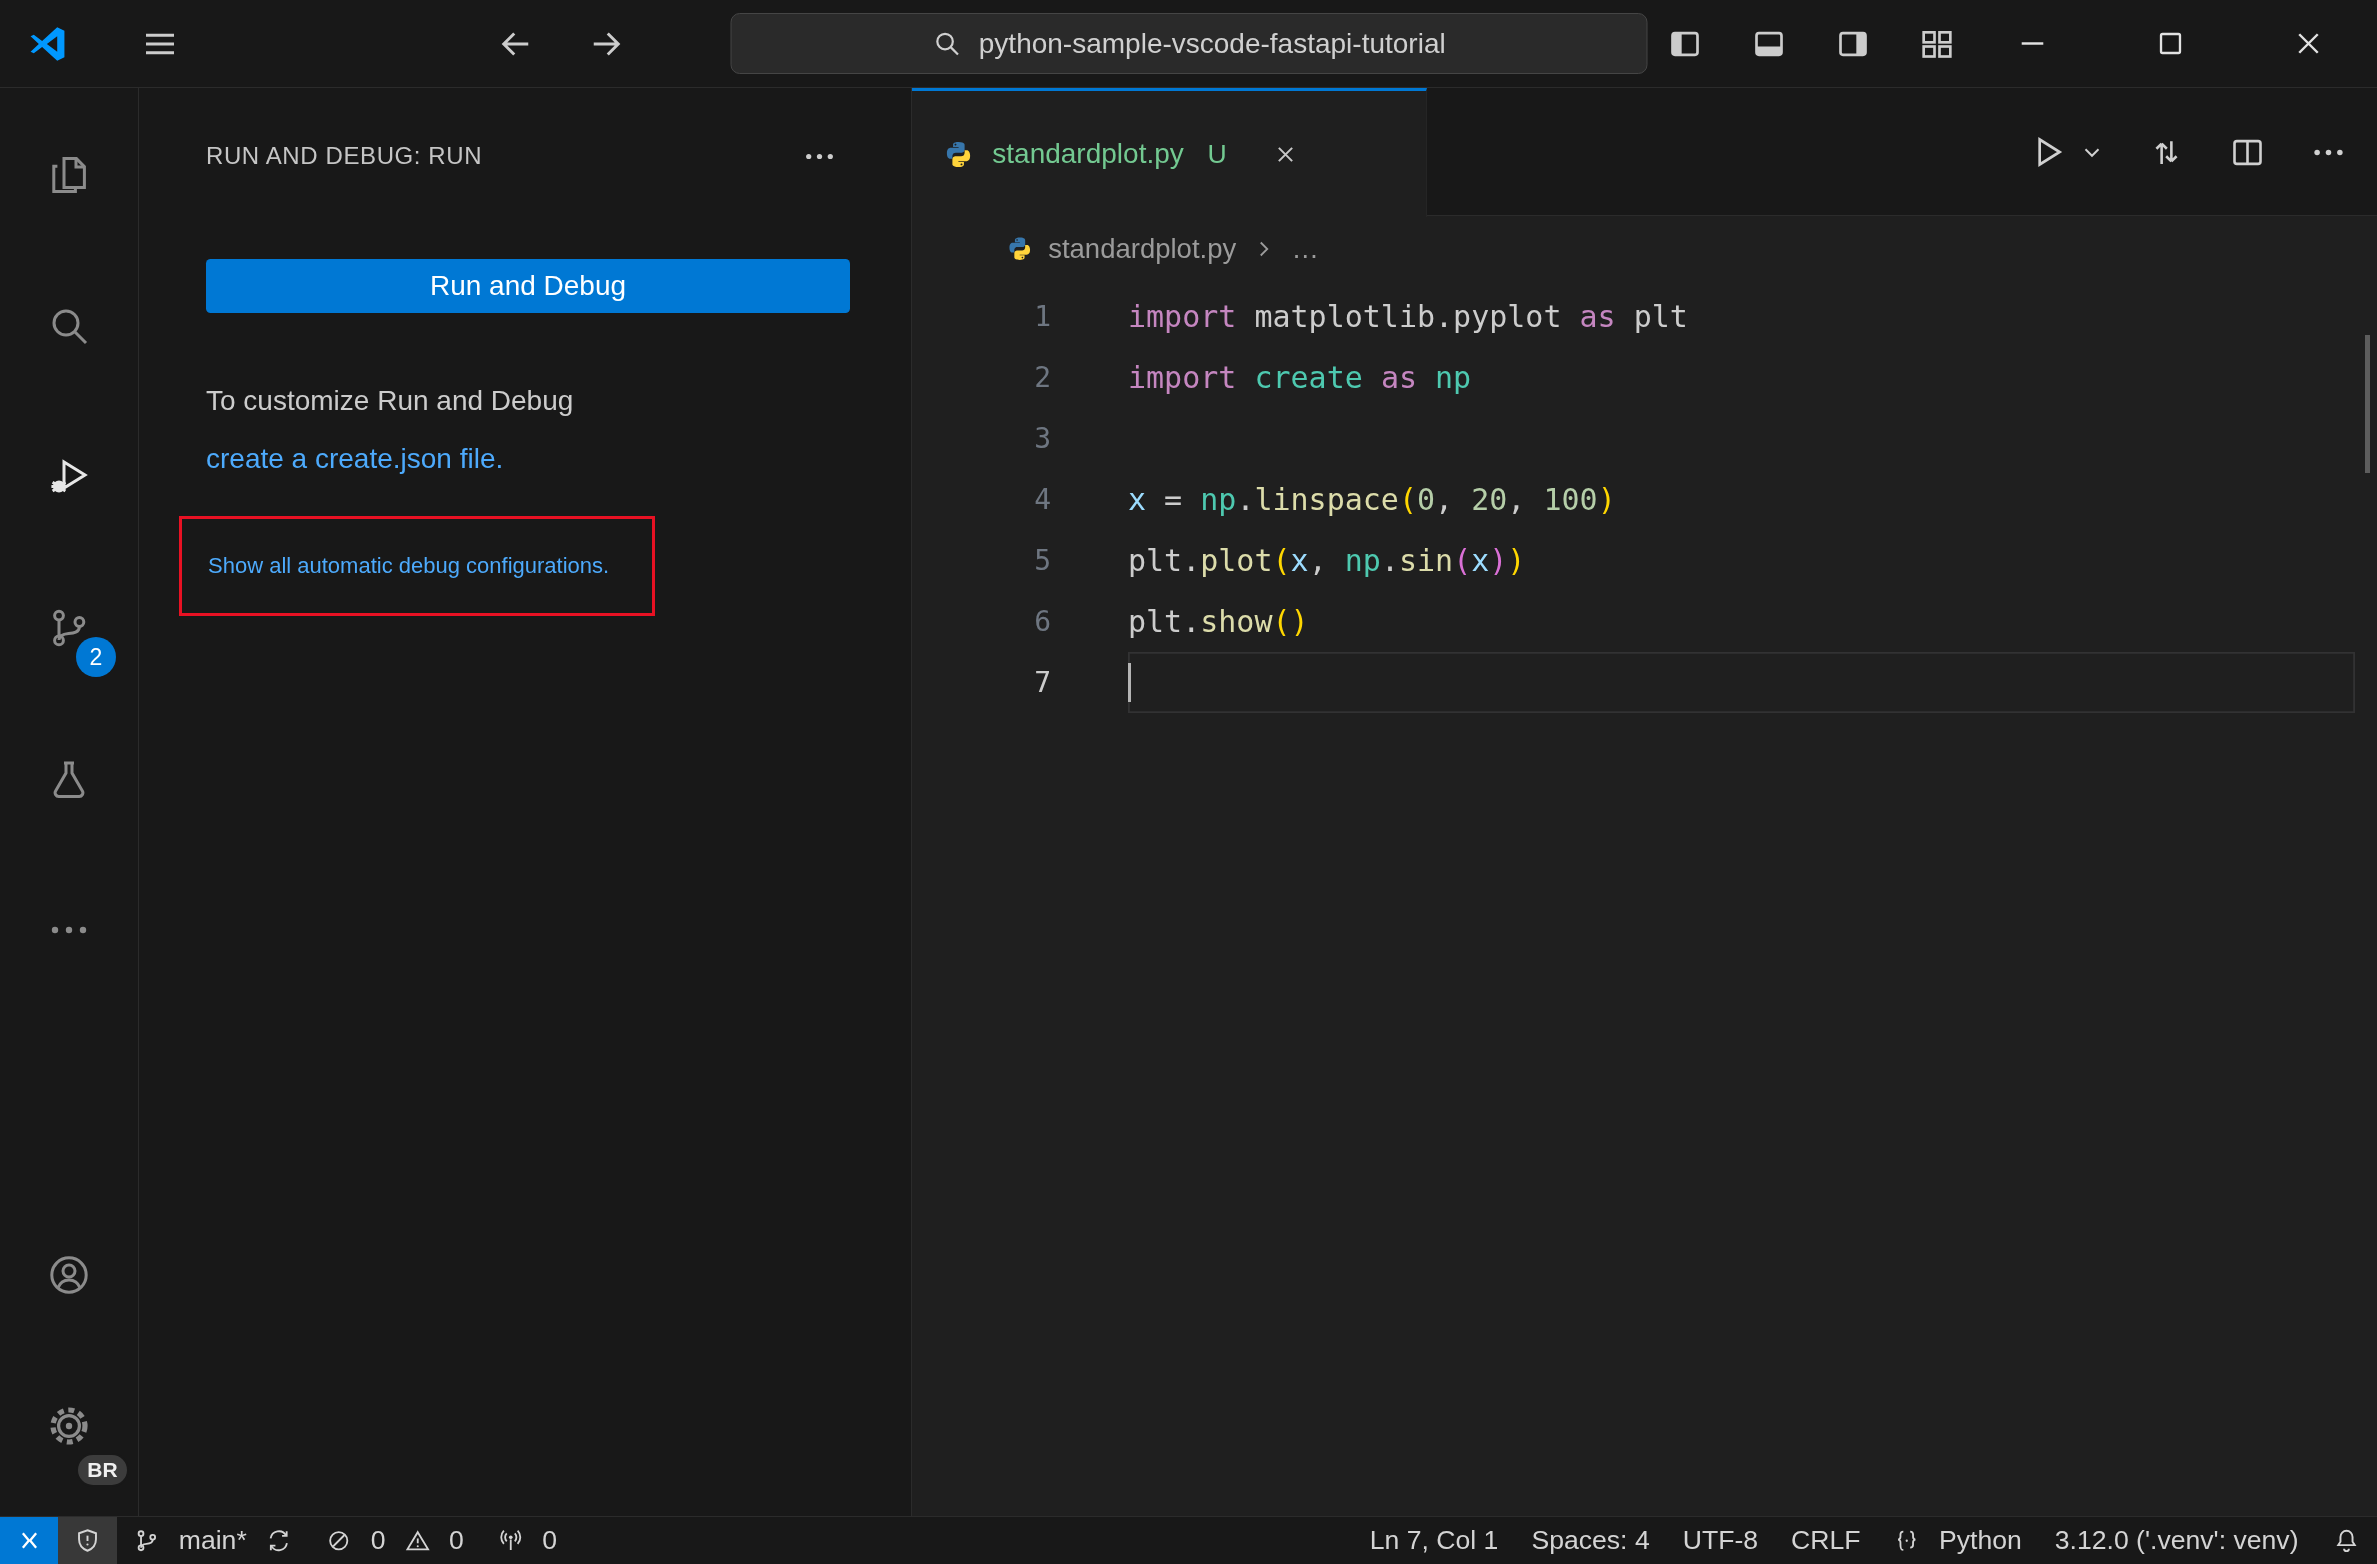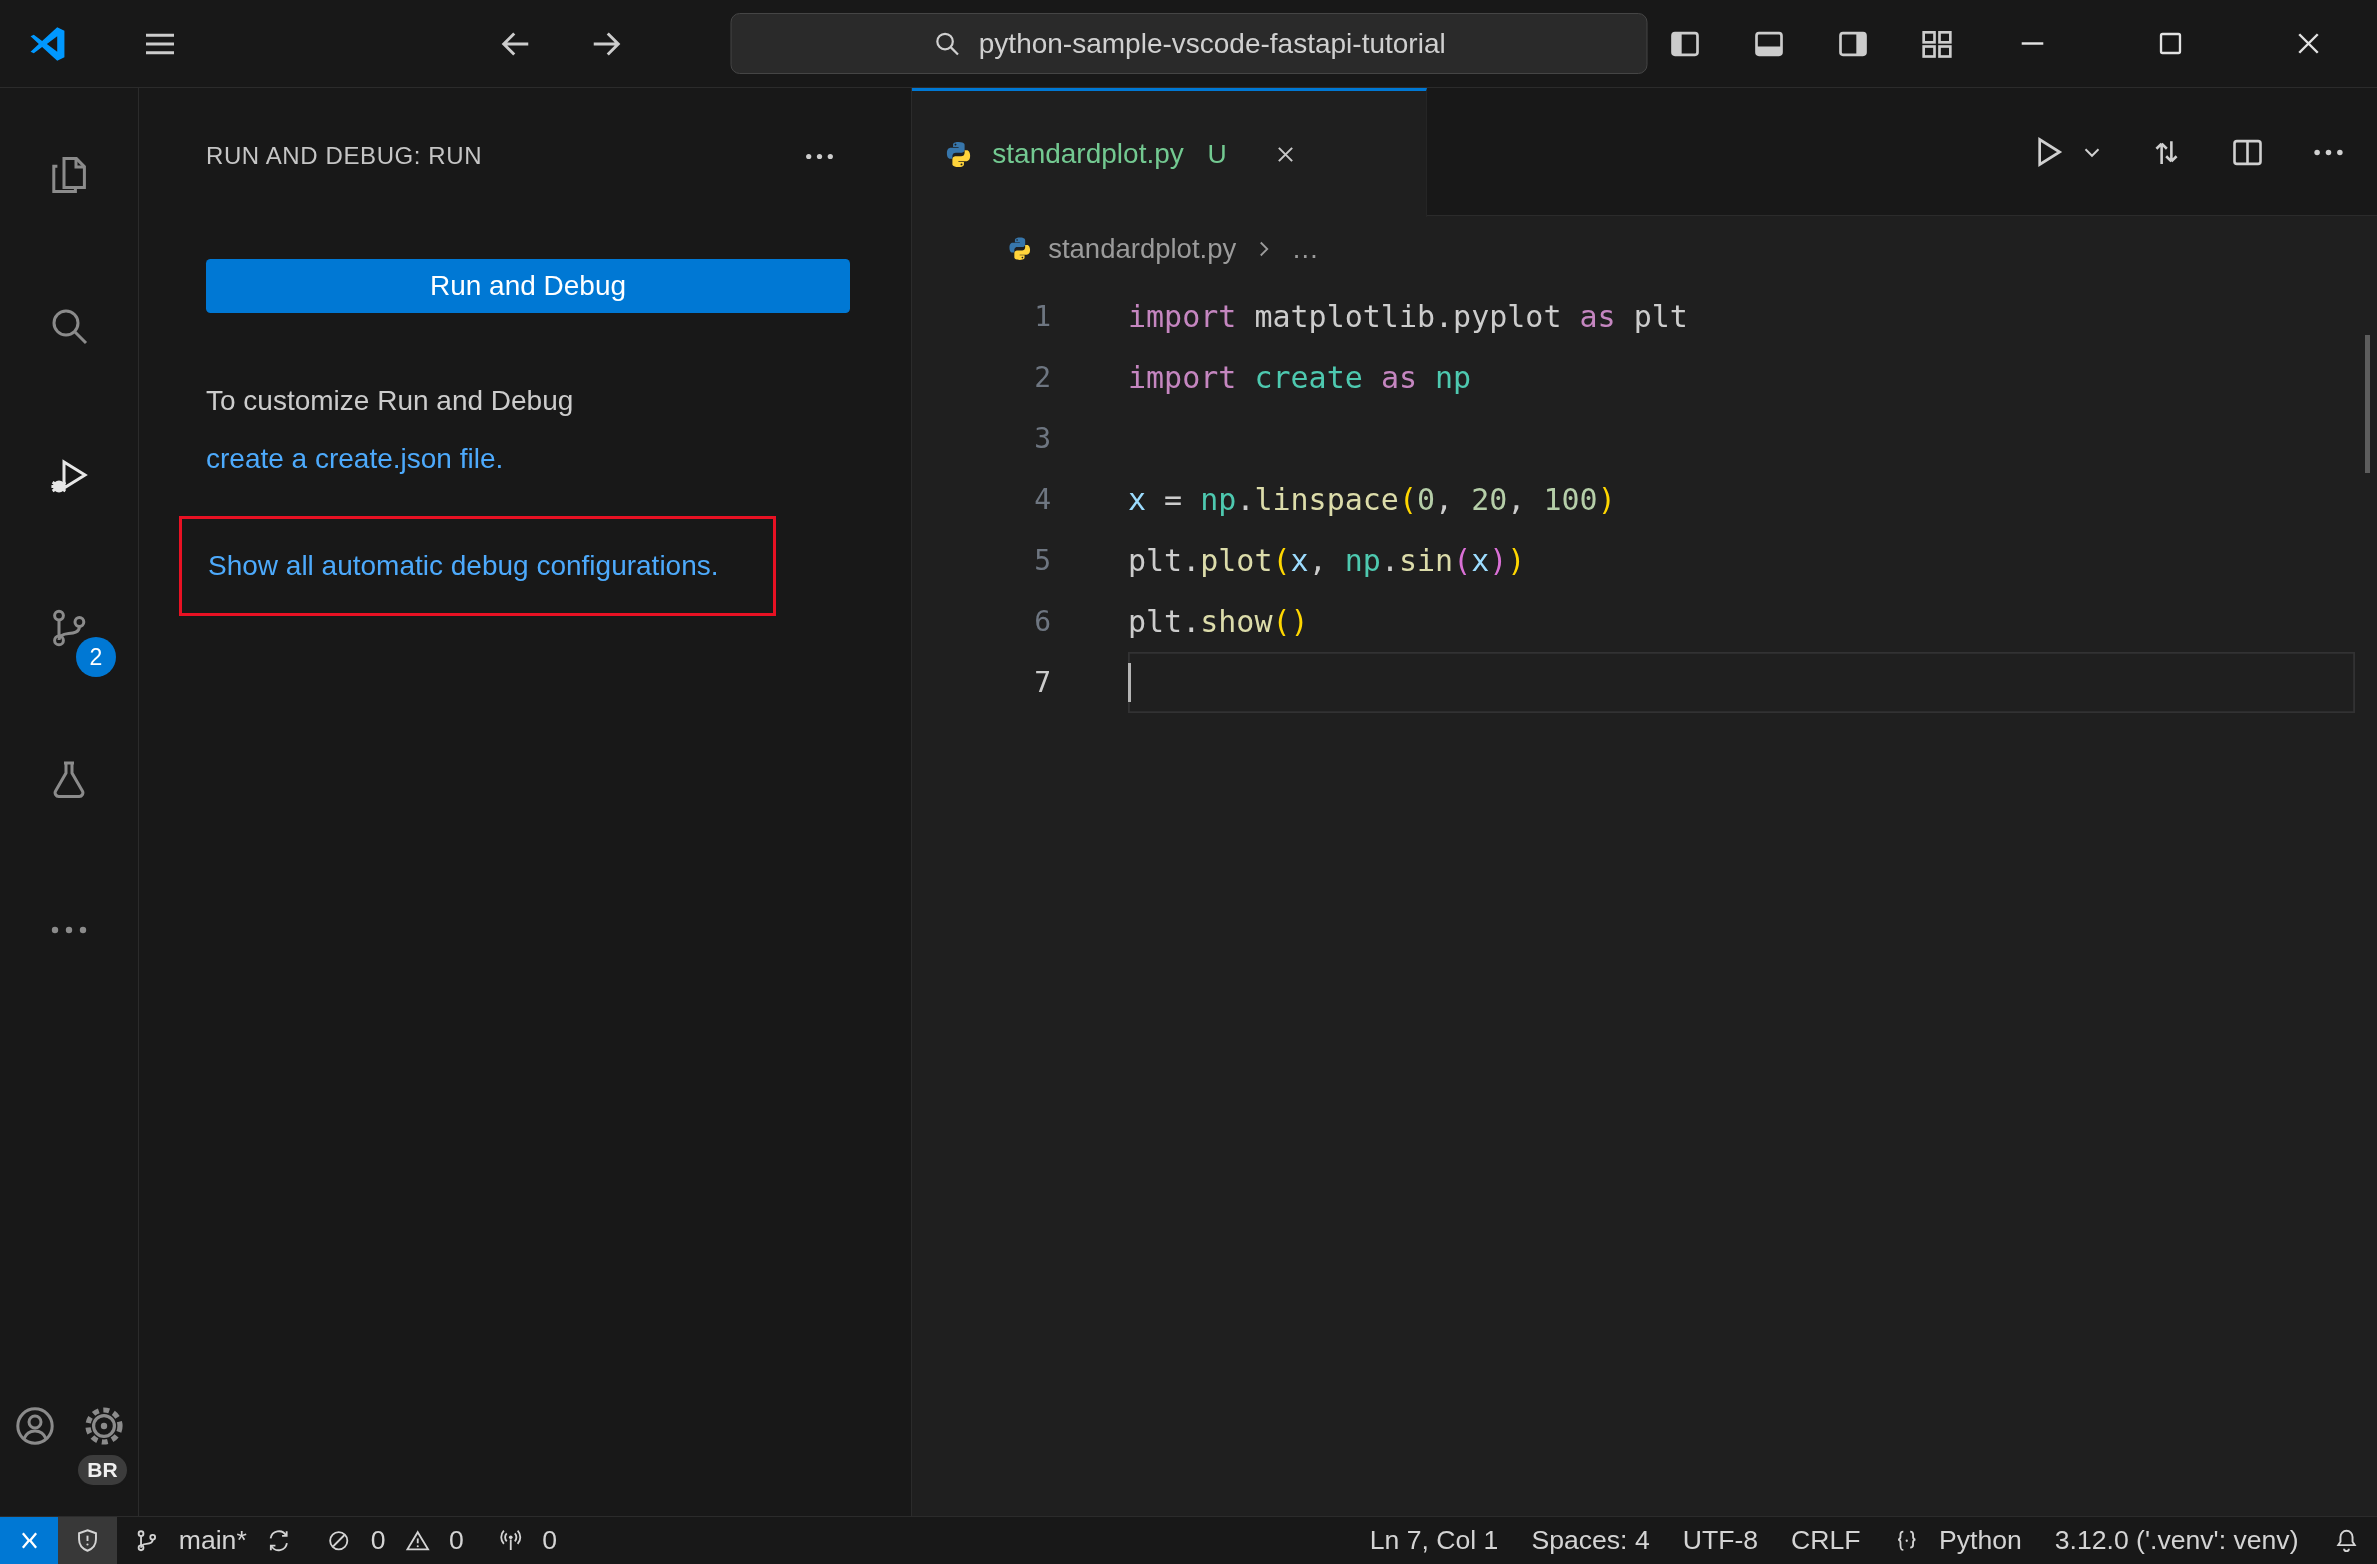--- a/index.html
+++ b/index.html
@@ -28,34 +28,34 @@
   
   .main { flex:1; display:flex; min-height:0; }
 
   
   .activitybar { width:139px; flex:0 0 139px; background:#181818; border-right:0.9px solid #2b2b2b;
     display:flex; flex-direction:column; align-items:center; padding-top:11px; }
   .ab-item { position:relative; width:100%; height:151px; display:flex; align-items:center; justify-content:center; color:#8b8b8b; }
   .ab-item.active { color:#e7e7e7; }
   .ab-badge { position:absolute; right:22px; bottom:26px; min-width:40px; height:40px; padding:0 9.2px;
     border-radius:20px; background:#0078d4; color:#fff; font-size:23px; display:flex; align-items:center; justify-content:center; }
-  .ab-bottom { margin-top:auto; width:100%; display:flex; flex-direction:row; align-items:flex-end; padding-bottom:14.7px; }
+  .ab-bottom { margin-top:auto; width:100%; display:flex; flex-direction:column; align-items:flex-end; padding-bottom:14.7px; }
   .profile-badge { position:absolute; right:9.2px; bottom:14.7px; background:#3c3c3c; border:2.8px solid #181818;
     color:#f0f0f0; font-size:21px; font-weight:bold; padding:2.8px 9.2px; border-radius:18.3px; }
 
   
   .sidebar { width:773px; flex:0 0 773px; background:#181818; border-right:0.9px solid #2b2b2b; display:flex; flex-direction:column; }
   .sb-header { height:136px; display:flex; align-items:center; padding:0 73px 0 67px; }
   .sb-title { font-size:24px; letter-spacing:0.6px; color:#c5c5c5; }
   .sb-more { margin-left:auto; color:#cccccc; }
   .run-btn { display:block; margin:35px 0 0 67px; width:644px; height:54px; background:#0078d4;
     border-radius:4.6px; color:#ffffff; font-size:28px; text-align:center; }
   .customize { margin:59px 0 0 67px; font-size:28px; line-height:58px; color:#cccccc; }
   .link { color:#4daafc; }
-  .red-box { margin:27.5px 0 0 40px; width:597px; border:3.7px solid #e81123; padding:18.3px 26px; font-size:28px; line-height:58px; }
+  .red-box { margin:27.5px 0 0 40px; width:476px; border:3.7px solid #e81123; padding:18.3px 26px; font-size:22px; line-height:58px; }
 
   
   .editor-group { flex:1; min-width:0; display:flex; flex-direction:column; background:#1f1f1f; }
   .tabs-row { position:relative; height:128px; flex:0 0 128px; background:#181818; border-bottom:0.9px solid #2b2b2b; display:flex; }
   .tab { position:relative; z-index:2; width:515px; height:129px; margin-bottom:-0.9px; background:#1f1f1f;
     border-top:3.7px solid #0078d4; border-right:0.9px solid #252525; display:flex; align-items:center; padding:0 31px; gap:18.3px; }
   .tab-label { font-size:28px; color:#73C991; }
   .tab-dirty { font-size:26.6px; color:#73C991; margin-left:5.5px; }
   .tab-close { margin-left:26px; color:#c8c8c8; }
   .editor-actions { position:absolute; right:29px; top:0; height:128px; display:flex; align-items:center; gap:42px; color:#d0d0d0; }

